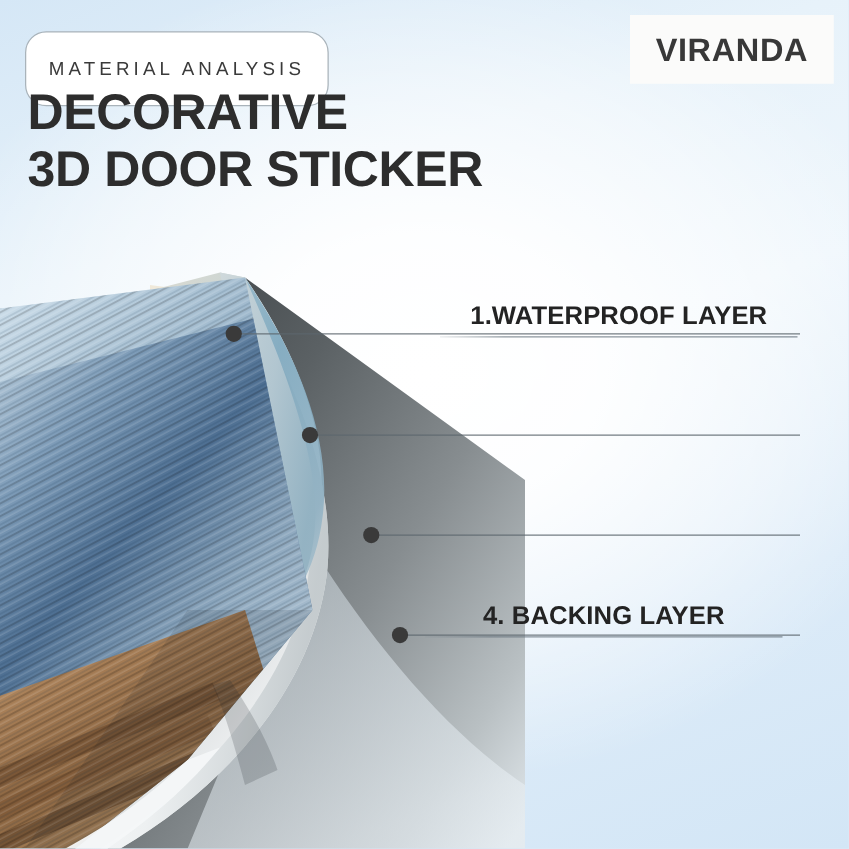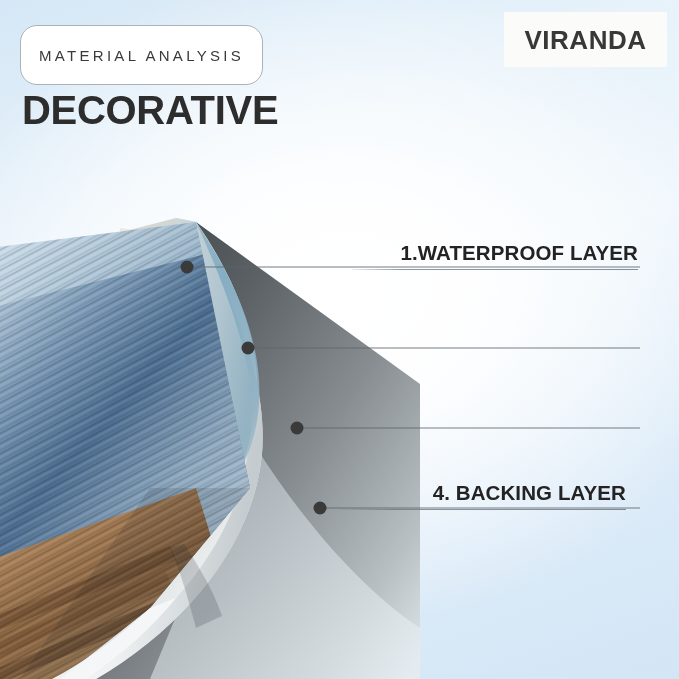--- a/index.html
+++ b/index.html
@@ -44,36 +44,36 @@
   .badge-text{
     font-size:15px;color:#3a3a3a;
     letter-spacing:3.3px;white-space:nowrap;
   }
 
   
   .headline{
     position:absolute;left:22px;top:68px;
     color:#2d2d2d;font-weight:bold;
     font-size:40px;line-height:1.14;
-    letter-spacing:-.3px;white-space:nowrap;margin-top:20px;
+    letter-spacing:-.3px;white-space:nowrap;
   }
   .headline .l2{display:block;}
 
   
   #art{
     position:absolute;left:0;top:188px;
     width:420px;height:491px;
     pointer-events:none;
   }
 
   
   .callout{
     position:absolute;
     width:286px;
-    text-align:right;
+    text-align:center;
   }
   .callout .ctext{
     display:block;
     font-size:20.5px;font-weight:bold;color:#232323;
     letter-spacing:.1px;white-space:nowrap;
     padding-bottom:4px;
     line-height:1.1;
   }
   .callout .crule{
     display:block;height:1px;width:100%;
@@ -249,19 +249,20 @@
     <span class="ctext">4. BACKING LAYER</span>
     <span class="crule"></span>
   </div>
 
   <div class="badge">
     <span class="badge-text">MATERIAL ANALYSIS</span>
   </div>
 
   <div class="headline">
     <span>DECORATIVE</span>
+    <span class="l2">3D DOOR STICKER</span>
   </div>
 
   <div class="brand-box">
     <span class="brand-text">VIRANDA</span>
   </div>
 
 </div>
 
 </body></html>

